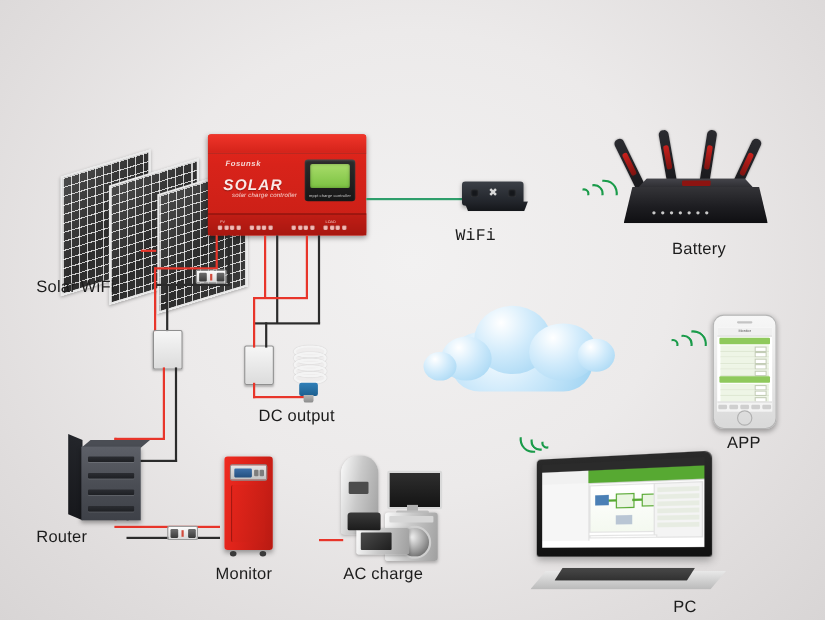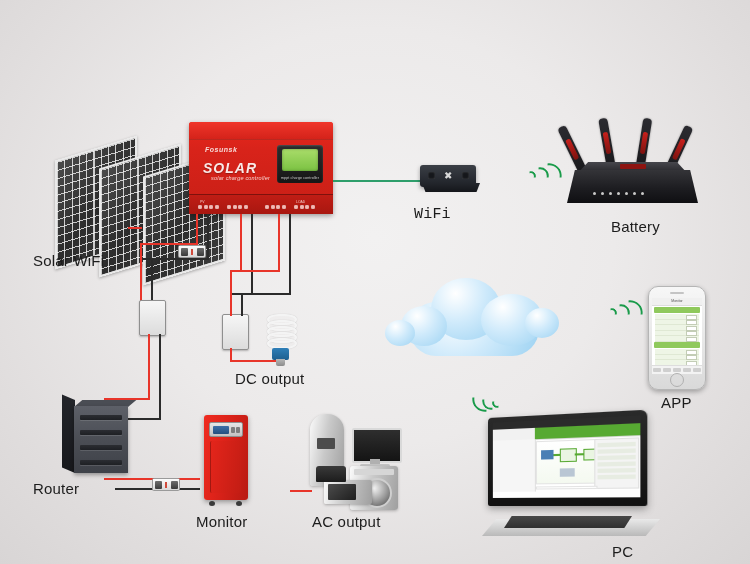--- a/index.html
+++ b/index.html
@@ -341,21 +341,21 @@
 
     <div class="abs metal" style="left:44px;top:58px;width:48px;height:44px;border-radius:3px;box-shadow:0 1px 3px rgba(0,0,0,.25);"></div>
     <div class="abs" style="left:56px;top:70px;width:26px;height:26px;border-radius:50%;background:radial-gradient(circle at 38% 32%,#f4f4f4,#9a9a9a 55%,#4b4b4b 100%);border:2px solid #cfcfcf;"></div>
     <div class="abs" style="left:48px;top:61px;width:40px;height:6px;background:#d6d6d6;border-radius:1px;"></div>
 
     <div class="abs metal" style="left:18px;top:72px;width:48px;height:24px;border-radius:2px;box-shadow:0 1px 3px rgba(0,0,0,.28);"></div>
     <div class="abs" style="left:22px;top:76px;width:28px;height:16px;background:linear-gradient(140deg,#4c4c4c,#1e1e1e);border-radius:1px;"></div>
 
     <div class="abs" style="left:10px;top:58px;width:30px;height:16px;border-radius:3px 3px 1px 1px;background:linear-gradient(180deg,#3a3a3a,#1c1c1c);"></div>
   </div>
-  <div class="lbl" style="left:312px;top:513px;">AC output</div>
+  <div class="lbl" style="left:312px;top:513px;">AC charge</div>
 
   <div class="wire red" style="left:290px;top:490px;width:22px;height:2px;"></div>
 
   <div class="wire grn" style="left:333px;top:180px;width:89px;height:1.6px;"></div>
   <div id="wifi">
     <div class="wf-body"></div>
     <div class="wf-base"></div>
     <div class="wf-d" style="left:8px;"></div>
     <div class="wf-x">✖</div>
     <div class="wf-d" style="left:42px;"></div>

